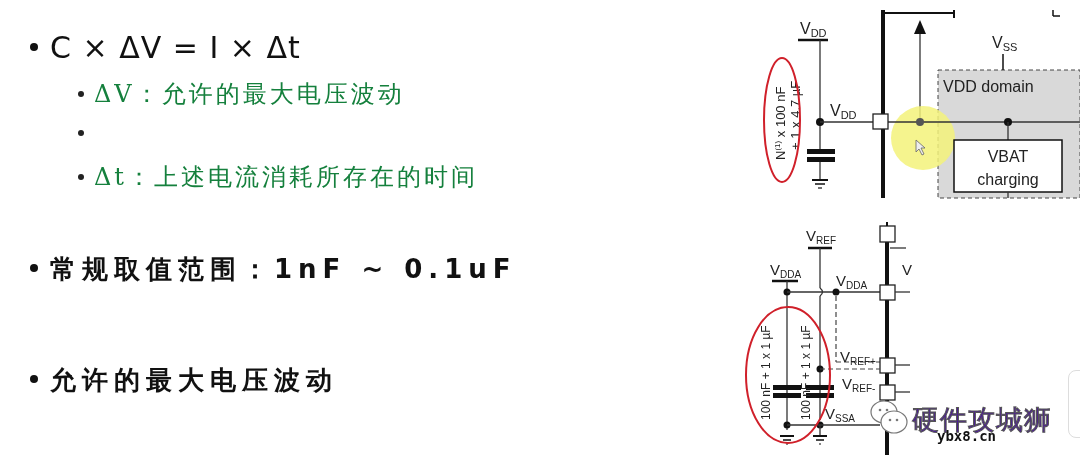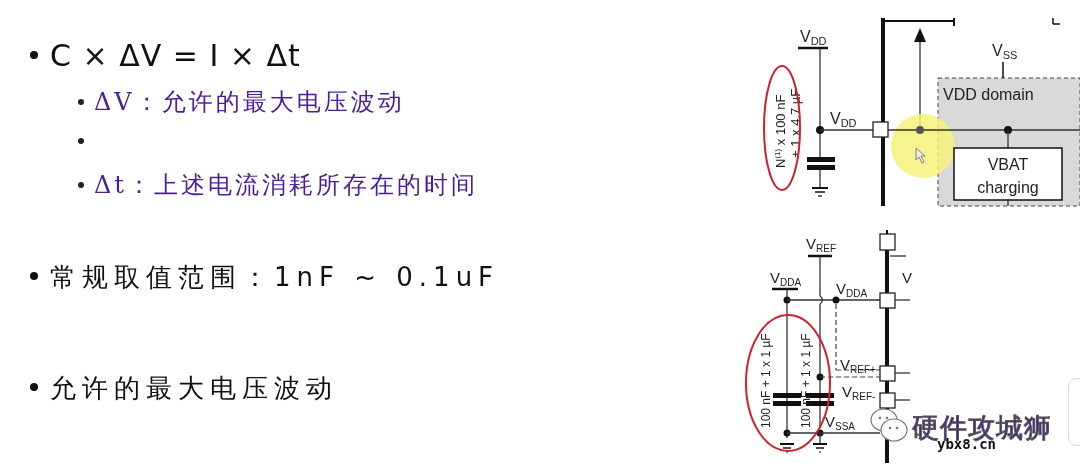--- a/index.html
+++ b/index.html
@@ -1,27 +1,27 @@
 <!DOCTYPE html>
 <html><head>
 <meta charset="utf-8">
 <style>
   html, body { margin:0; padding:0; background:#ffffff; }
   body { width:1080px; height:468px; position:relative; overflow:hidden;
          font-family:"DejaVu Sans", sans-serif; color:#111; }
-  .slide { position:absolute; left:0; top:8px; width:1080px; height:336px; background:#fff; }
+  .slide { position:absolute; left:0; top:0; width:1080px; height:336px; background:#fff; }
   .bullet-main { position:absolute; left:30px; font-size:30px; color:#111; white-space:nowrap;
                  font-family:"DejaVu Sans", sans-serif; letter-spacing:1px; }
   .bullet-main .dot { display:inline-block; width:8px; height:8px; border-radius:50%; background:#111;
                       vertical-align:middle; margin-right:12px; position:relative; top:-3px; }
-  .bullet-sub { position:absolute; left:78px; font-size:24px; color:#4c1d95; white-space:nowrap;
+  .bullet-sub { position:absolute; left:78px; font-size:24px; color:#15803d; white-space:nowrap;
                 font-family:"DejaVu Serif", serif; letter-spacing:3px; }
   .bullet-sub .dot { display:inline-block; width:6px; height:6px; border-radius:50%; background:#222;
                      vertical-align:middle; margin-right:10px; position:relative; top:-2px; }
-  .cjk-hand { font-family:"DejaVu Sans", sans-serif; font-weight:normal; letter-spacing:6px; font-size:26px; }
+  .cjk-hand { font-family:"DejaVu Sans", sans-serif; font-weight:bold; letter-spacing:6px; font-size:26px; }
   .diagram { position:absolute; left:730px; top:0; width:350px; height:468px;text-align:right; }
   .diagram svg { position:absolute; left:0; top:0; }
   .lbl { font-family:"Liberation Sans", sans-serif; fill:#222; }
   .watermark { position:absolute; left:868px; top:398px; }
   .wm-name { position:absolute; left:912px; top:402px; font-size:27px; color:#4c1d95;
              font-family:"DejaVu Sans", sans-serif; letter-spacing:1px;
              -webkit-text-stroke:1px #555; white-space:nowrap; }
   .wm-url { position:absolute; left:901px; top:428px; font-size:14px; color:#111;
             font-family:"DejaVu Sans Mono", monospace; font-weight:bold; white-space:nowrap;margin-left:36px; }
   .edge-card { position:absolute; left:1068px; top:370px; width:30px; height:66px;

